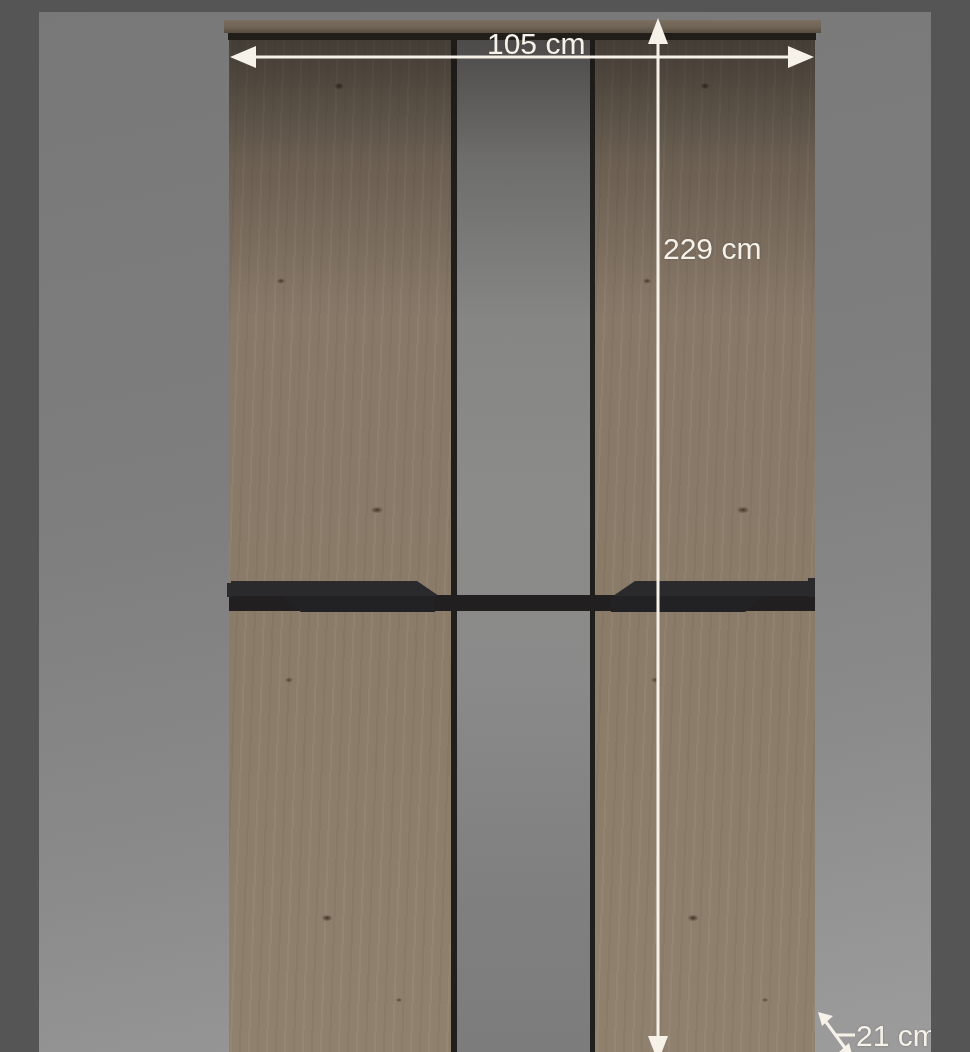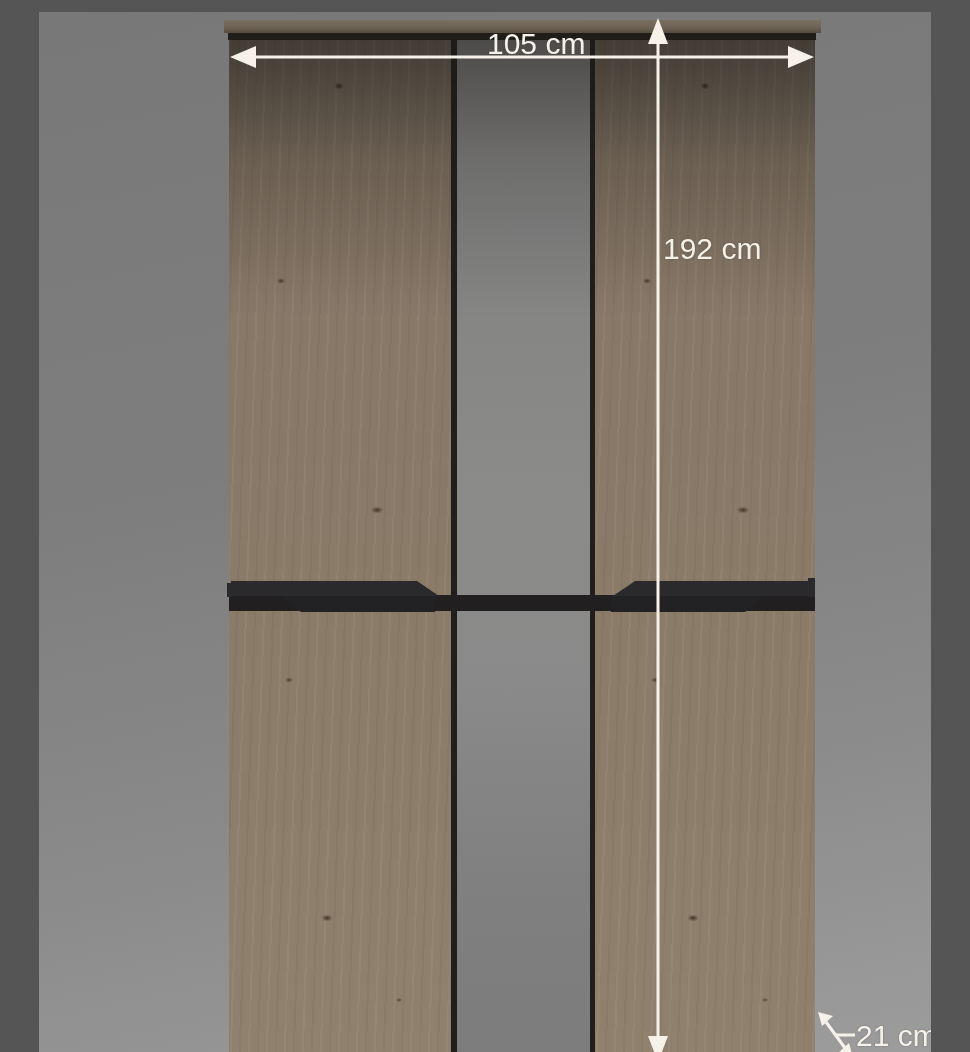--- a/index.html
+++ b/index.html
@@ -119,16 +119,16 @@
       <polygon points="619,1050 609,1024 629,1024" stroke="none"></polygon>
 
       <line x1="787" y1="1010" x2="806" y2="1036"></line>
       <polygon points="779,1000 794,1004 783,1014" stroke="none"></polygon>
       <polygon points="814,1046 810,1031 799,1041" stroke="none"></polygon>
       <line x1="797" y1="1023" x2="816" y2="1023"></line>
     </g>
   </svg>
 
   <div class="dim-label label-width">105 cm</div>
-  <div class="dim-label label-height">192 cm</div>
+  <div class="dim-label label-height">229 cm</div>
   <div class="dim-label label-depth">21 cm</div>
 
 </div>
 
 </body></html>

